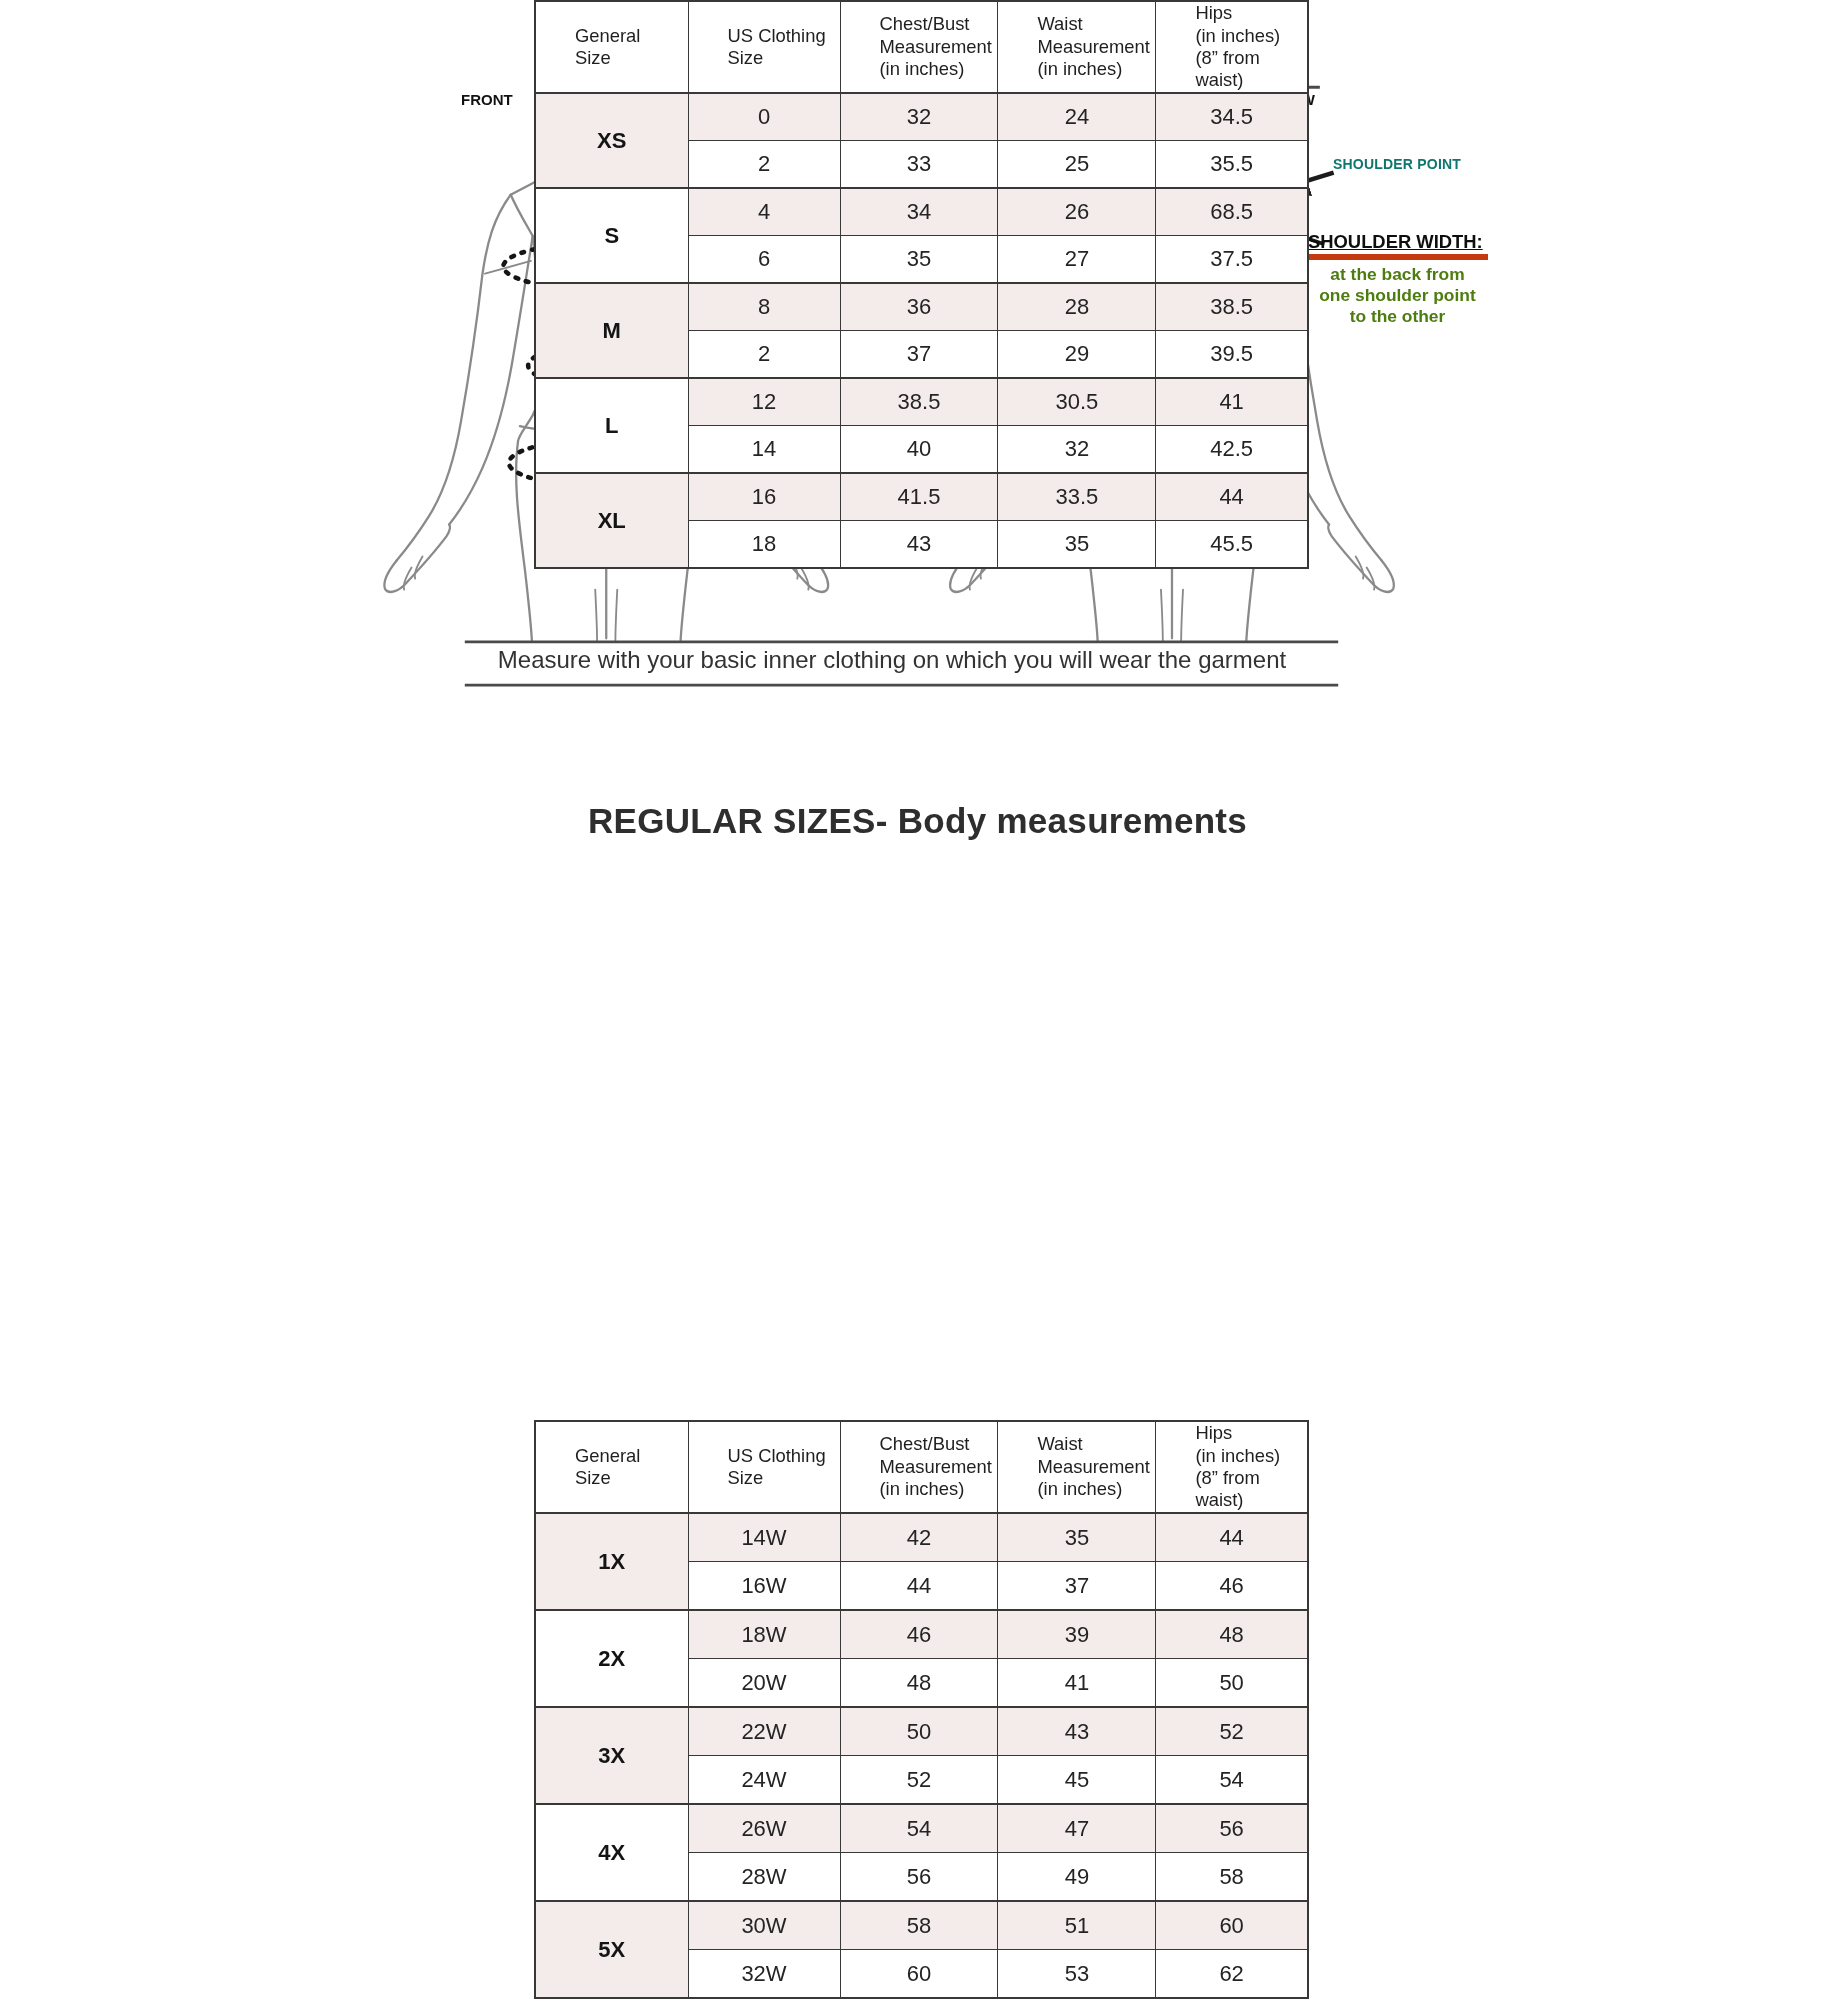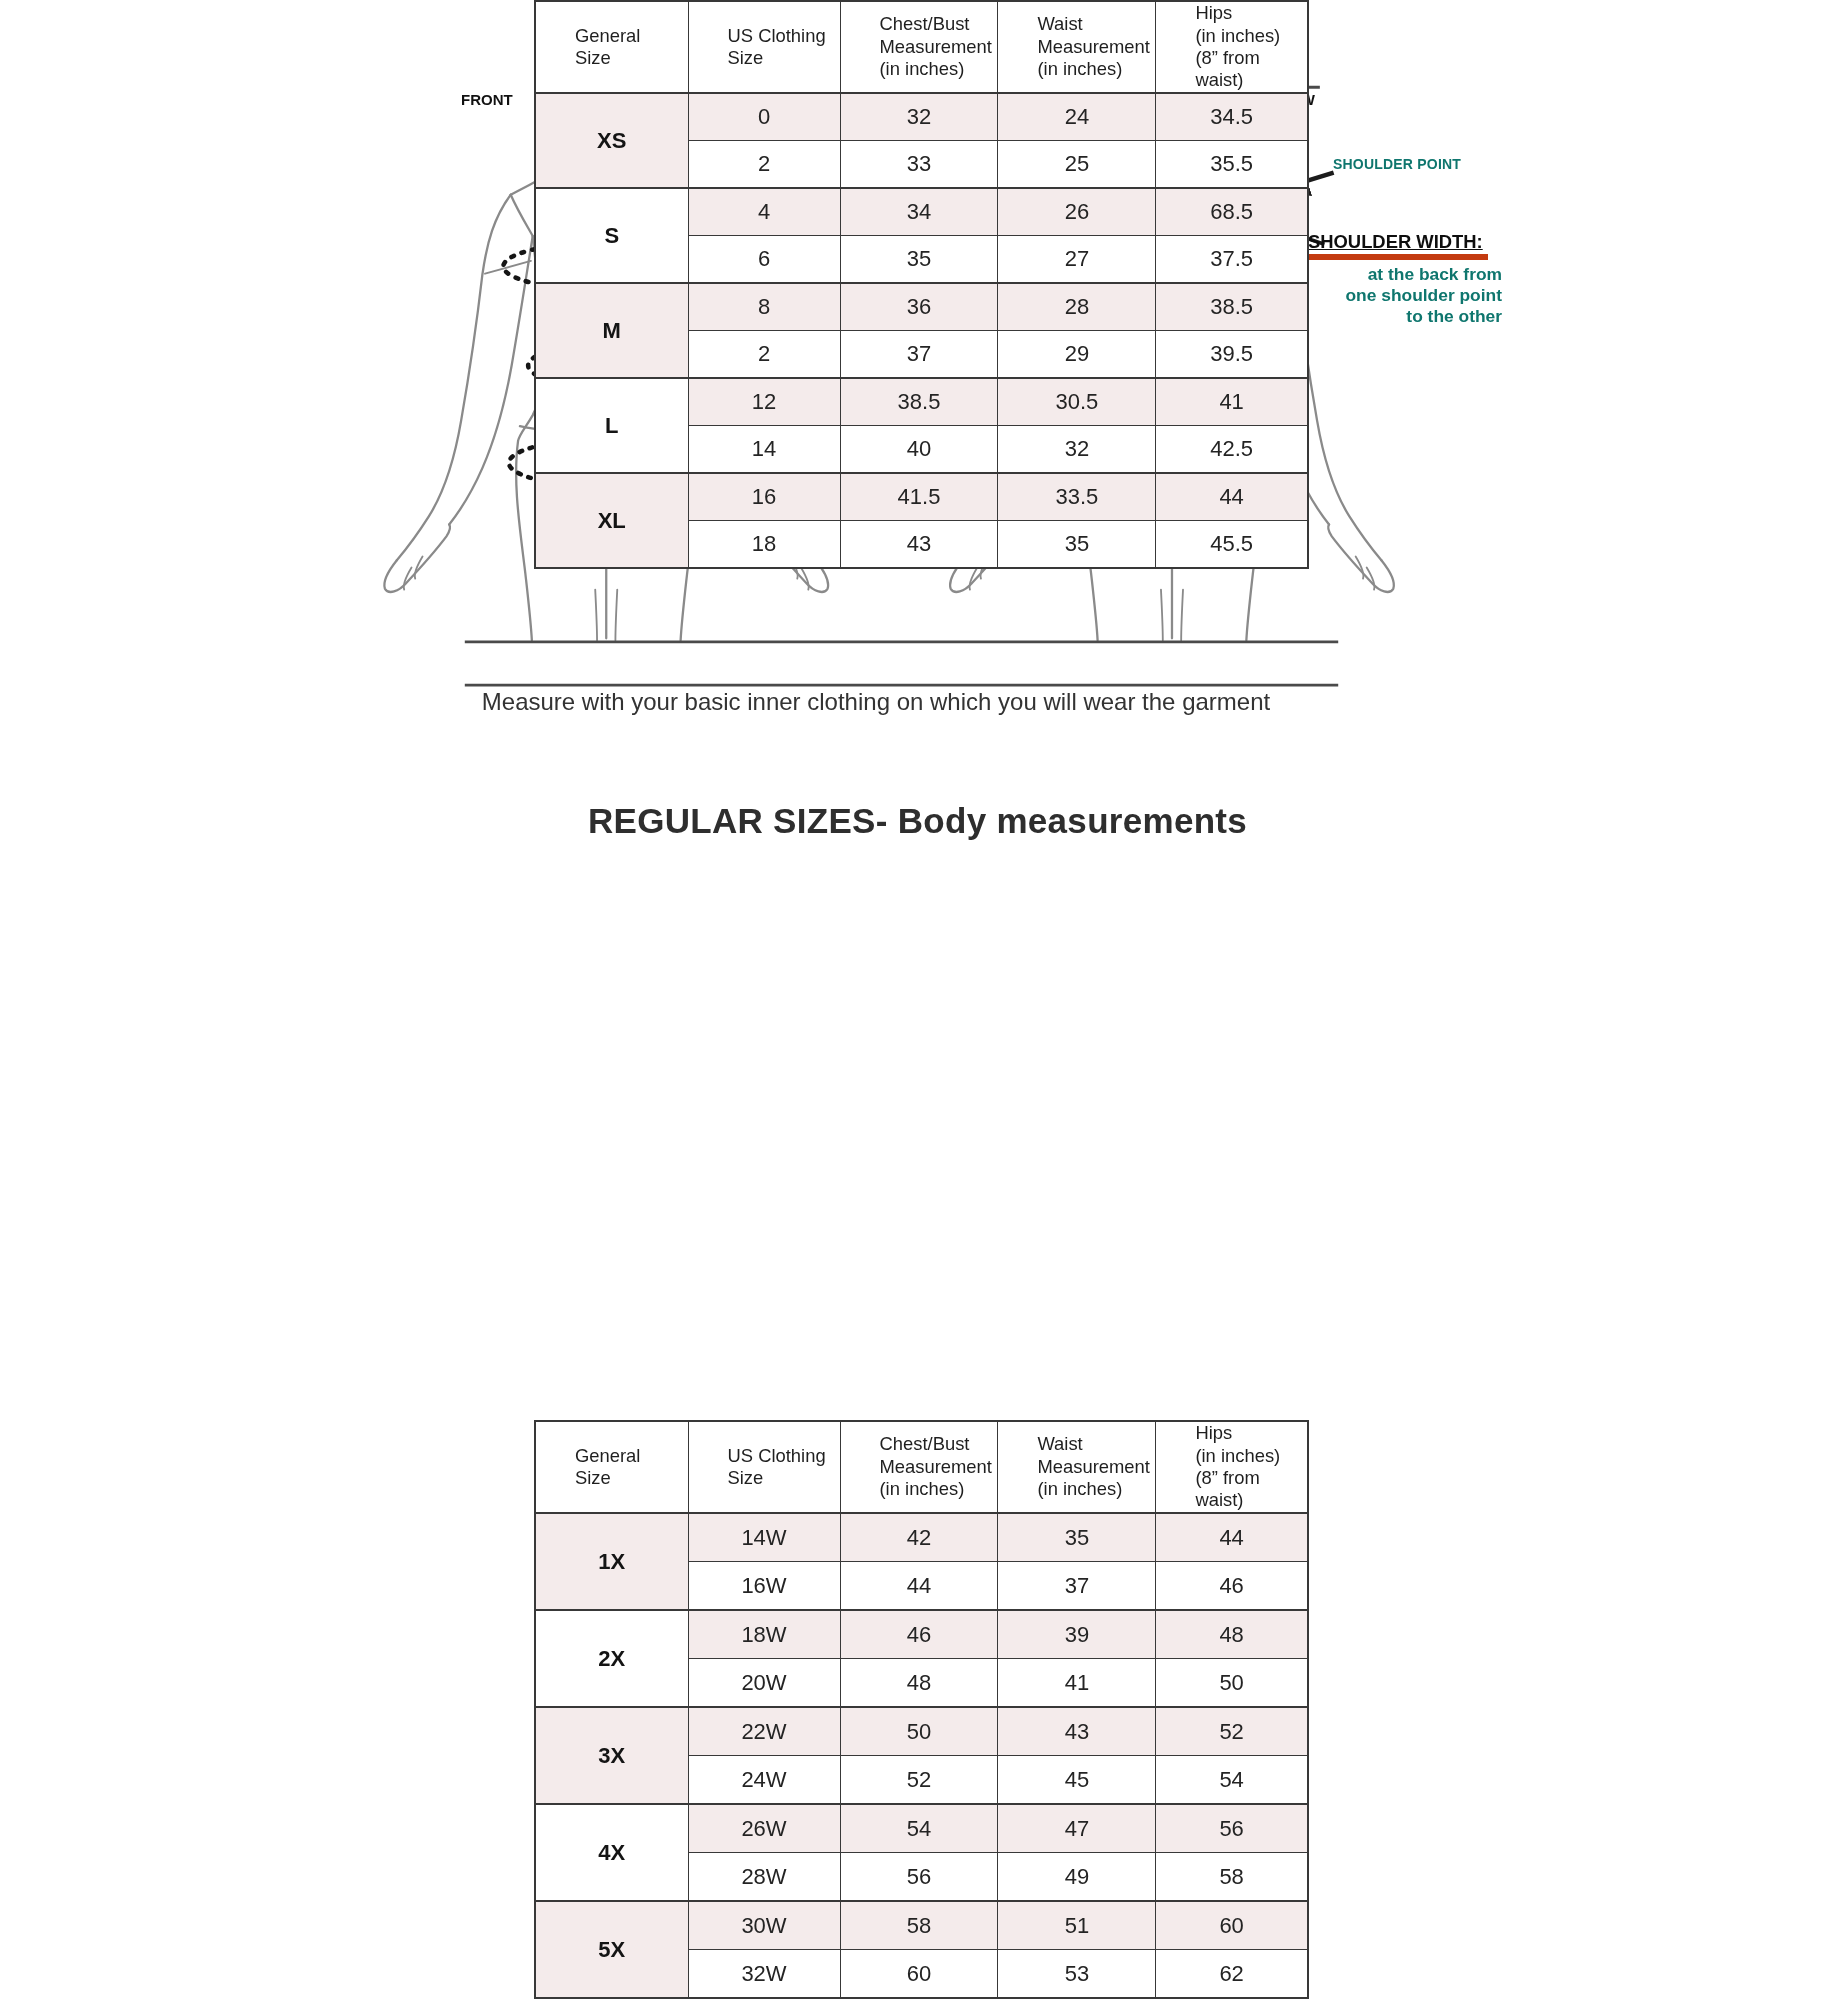--- a/index.html
+++ b/index.html
@@ -7,24 +7,24 @@
         font-family:"Liberation Sans",sans-serif;color:#222;}
   svg{position:absolute;left:0;top:0;}
   .lab{position:absolute;}
   .main-title{left:459px;top:48px;width:918px;text-align:center;
               font-size:35px;font-weight:500;letter-spacing:0.9px;color:#3a3a3a;}
   .view-lab{font-size:15px;font-weight:700;color:#111;}
   .mnote{font-size:18.4px;line-height:21px;font-weight:500;color:#262626;white-space:pre-line;}
   .bcap{font-size:14px;font-weight:700;color:#0f766e;letter-spacing:0.2px;}
   .sw-title{font-size:18.4px;font-weight:700;color:#0e0e0e;text-decoration:underline;}
   .sw-bar{position:absolute;left:1306px;top:254px;width:182px;height:6.4px;background:#c43b10;}
-  .sw-note{left:1293px;top:264px;width:209px;text-align:right;
-           font-size:17.4px;line-height:21px;font-weight:700;color:#0f766e;white-space:pre-line;}
-  .bottom-note{left:435px;top:646px;width:882px;text-align:center;
-               font-size:24px;font-weight:500;color:#333;margin-top:42px;}
+  .sw-note{left:1293px;top:264px;width:209px;text-align:center;
+           font-size:17.4px;line-height:21px;font-weight:700;color:#4d7c0f;white-space:pre-line;}
+  .bottom-note{left:451px;top:646px;width:882px;text-align:center;
+               font-size:24px;font-weight:500;color:#333;}
   .tbl-title{width:767px;text-align:center;font-size:35px;font-weight:600;
              color:#2e2e2e;letter-spacing:0.3px;}
   .size-table{position:absolute;left:534px;border-collapse:collapse;table-layout:fixed;
               background:#fff;border:2.8px solid #383838;}
   .size-table td,.size-table th{border:1.8px solid #383838;overflow:hidden;}
   .size-table th{height:90px;text-align:left;vertical-align:middle;padding:0 5.5px 0 39px;
                  font-size:18.4px;font-weight:500;line-height:1.22;color:#1f1f1f;
                  white-space:pre-line;background:#fff;}
   .size-table td.v{text-align:center;font-size:22px;color:#242424;}
   #regular-table td.v{height:44px;}

